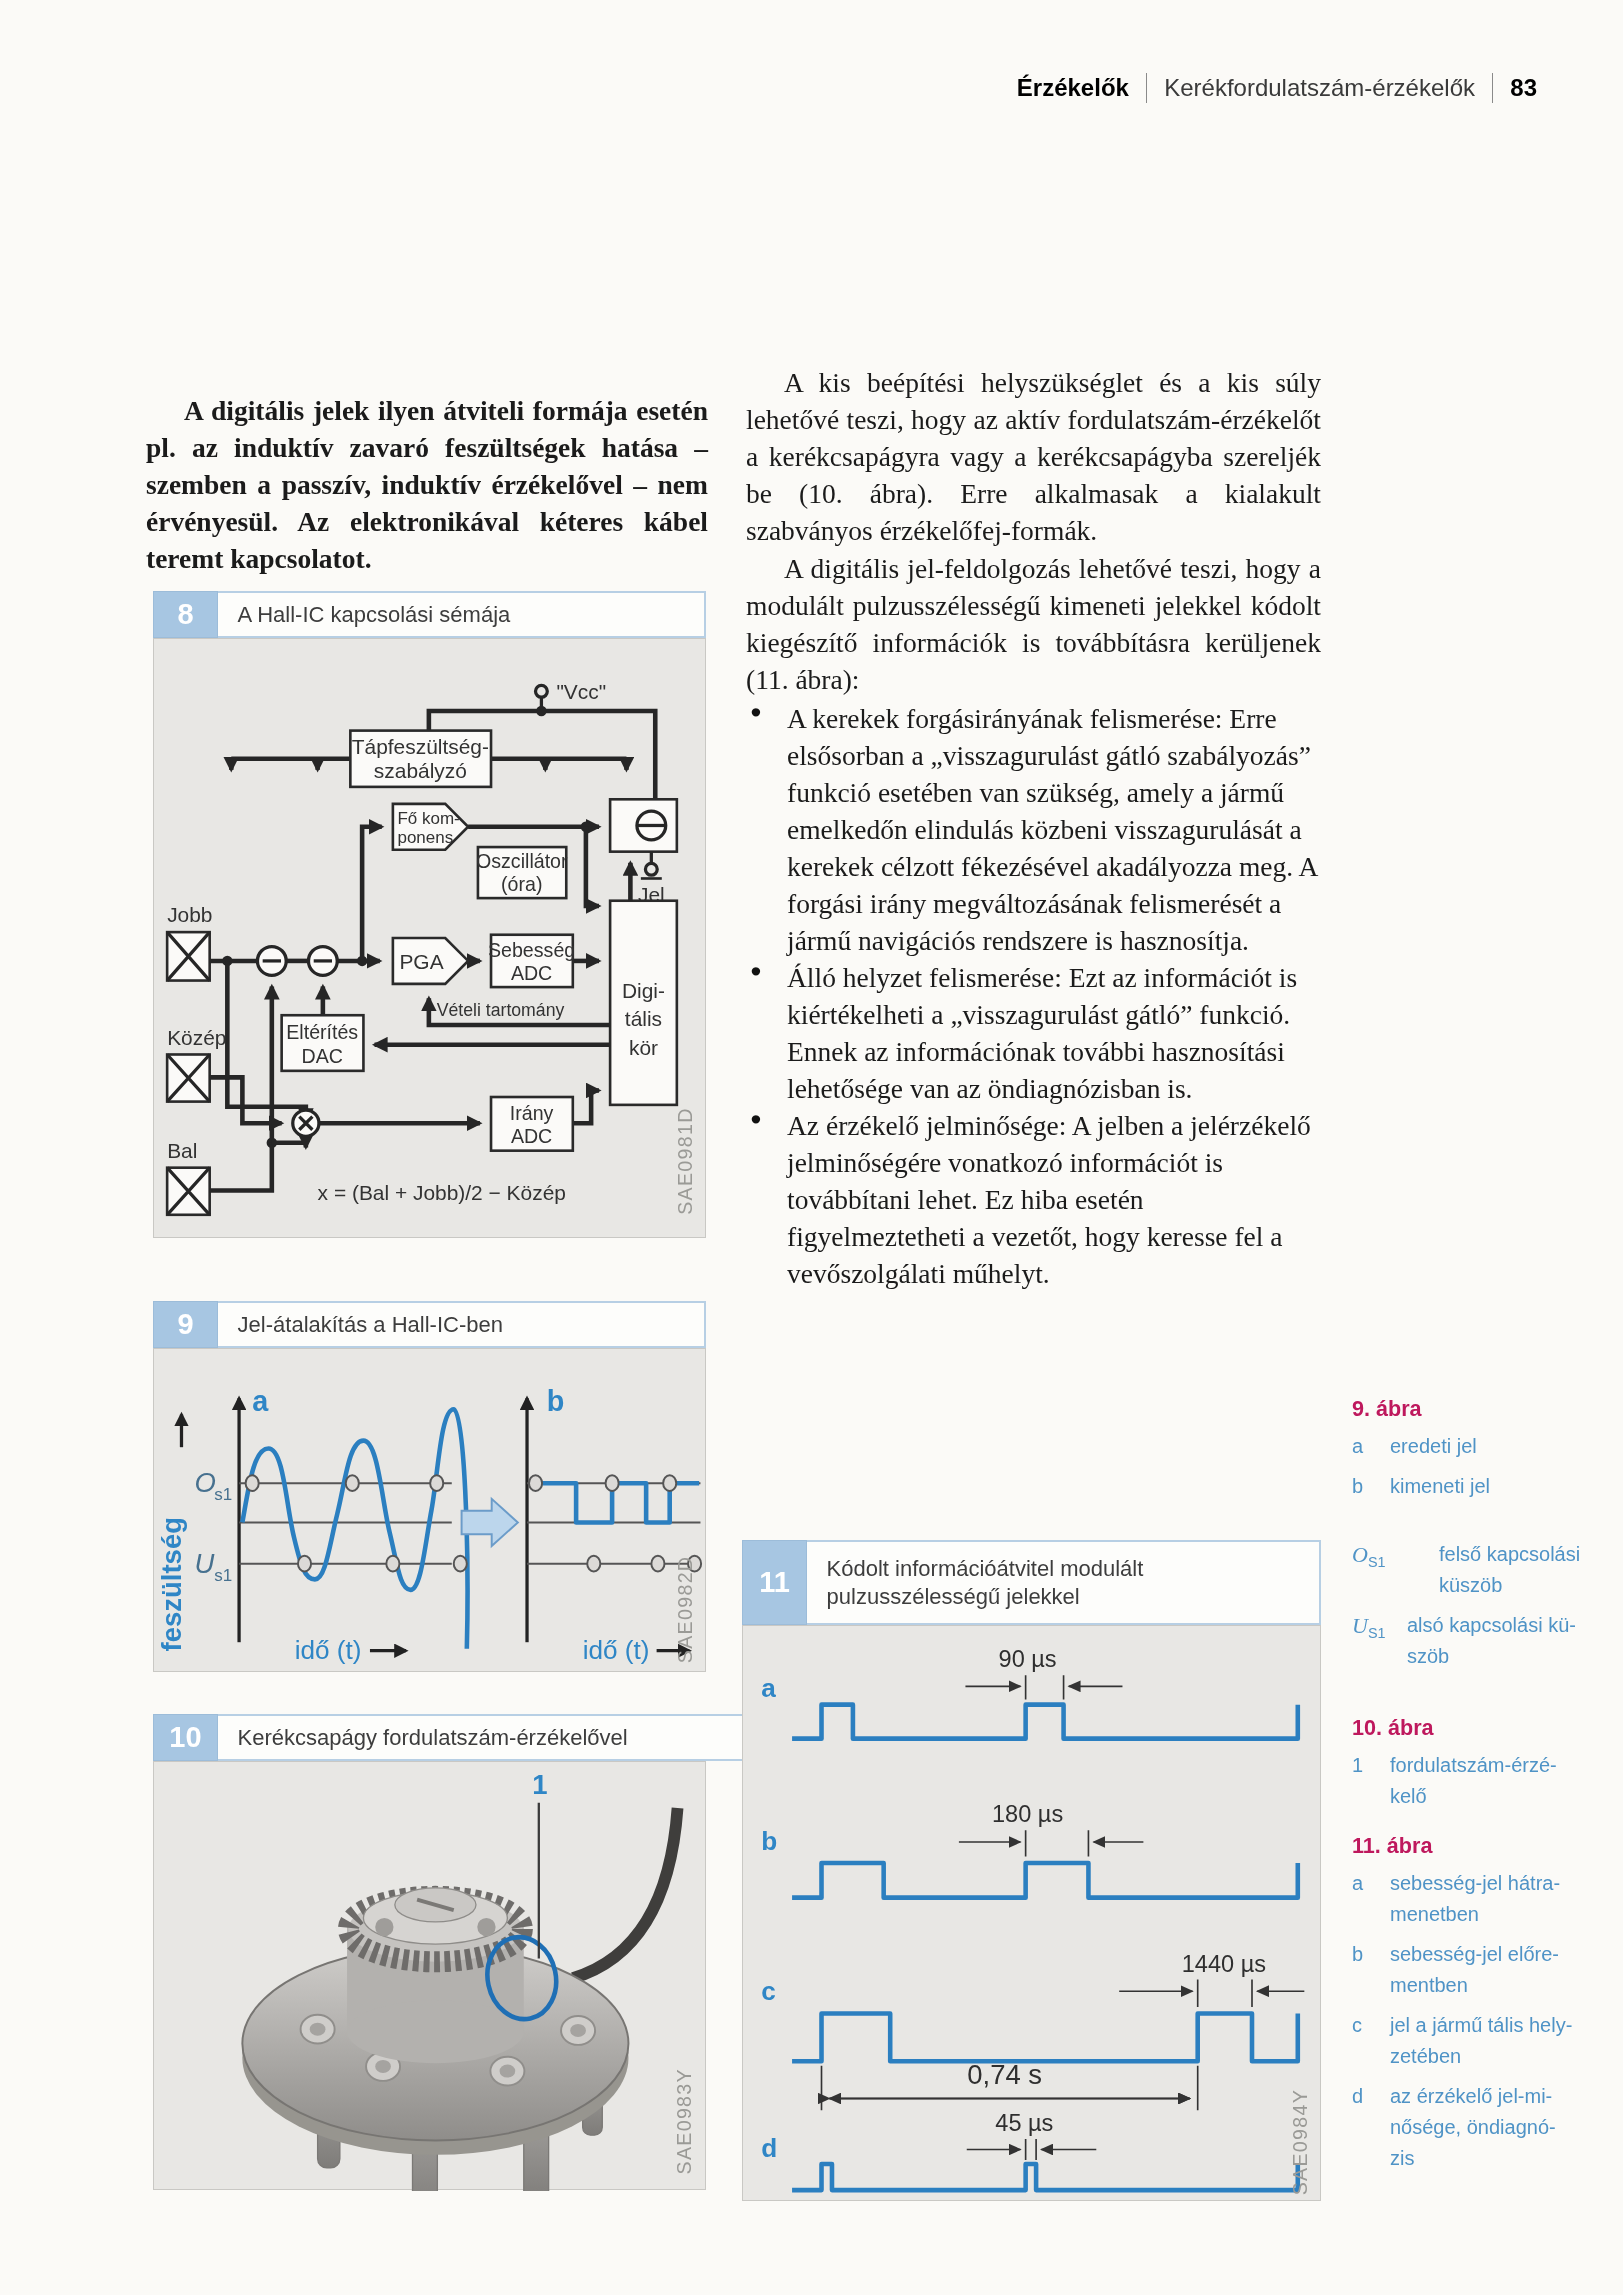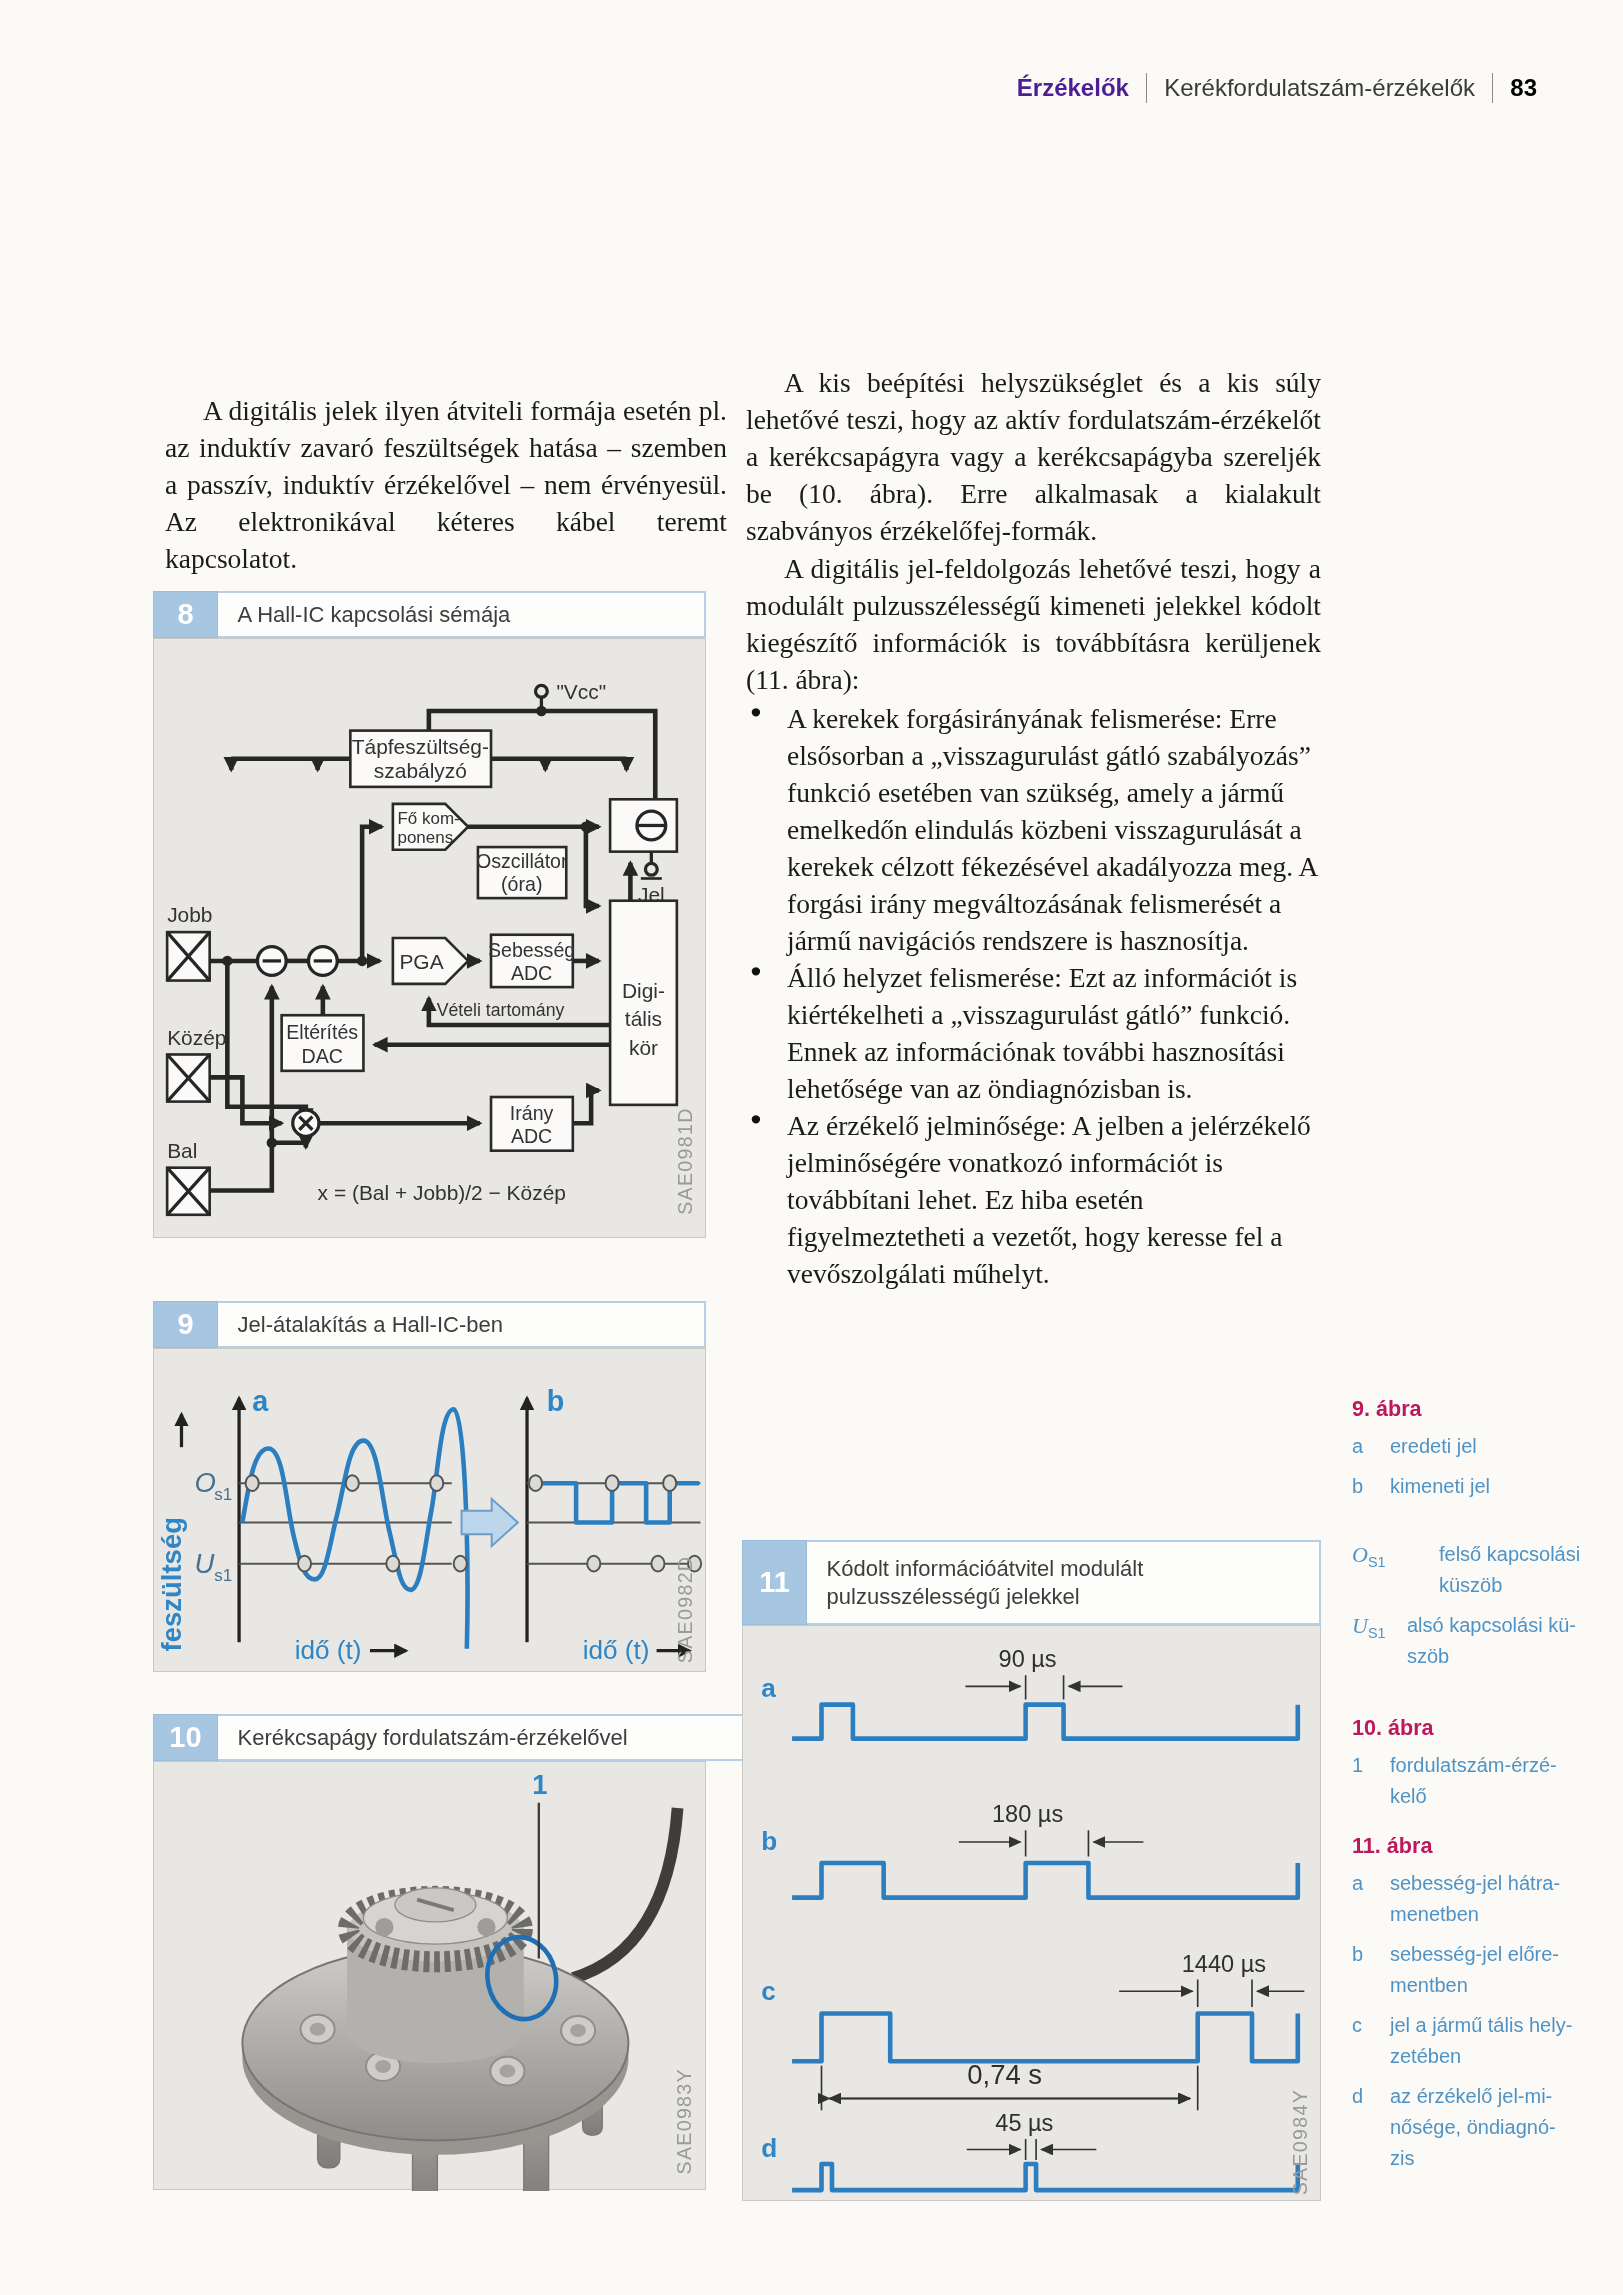--- a/index.html
+++ b/index.html
@@ -2,27 +2,27 @@
 <html style="font-size:10.5px"><head>
 <meta charset="utf-8">
 <style>
   html,body{margin:0;padding:0;}
   body{width:1623px;height:2295px;background:#f2f1ee;}
   .page{position:relative;width:1623px;height:2295px;background:#fbfaf7;overflow:hidden;
         font-family:"Liberation Serif",serif;color:#1b1b1b;}
   
   .runhead{position:absolute;top:73px;right:86px;display:flex;align-items:center;gap:17px;
            font-family:"Liberation Sans",sans-serif;font-size:24px;color:#3a3a3a;}
-  .runhead .sec{font-weight:bold;color:#4c1d95;}
+  .runhead .sec{font-weight:bold;color:#000000;}
   .runhead .pg{font-weight:bold;color:#000000;}
   .vsep{width:1.3px;height:30px;background:#8a8a8a;}
   
   .bodytext{font-size:27.5px;line-height:37px;text-align:justify;}
   .indent{text-indent:38px;}
-  .col-left{position:absolute;left:165px;top:364px;width:562px;}
+  .col-left{position:absolute;left:146px;top:364px;width:562px;font-weight:bold;}
   .col-right{position:absolute;left:746px;top:364px;width:575px;}
   .col-right p{margin:0 0 1.3px 0;}
   .bullets{margin:0;padding:0;list-style:none;}
   .bullets li{position:relative;padding-left:41px;margin:0;}
   .blt{position:absolute;left:3.9px;top:1.3px;font-size:19.6px;color:#111;}
   
   .fig{position:absolute;}
   .fighead{display:flex;align-items:stretch;}
   .figbadge{width:65px;background:#a7c6e2;color:#ffffff;font-family:"Liberation Sans",sans-serif;
             font-weight:bold;font-size:29px;display:flex;align-items:center;justify-content:center;

